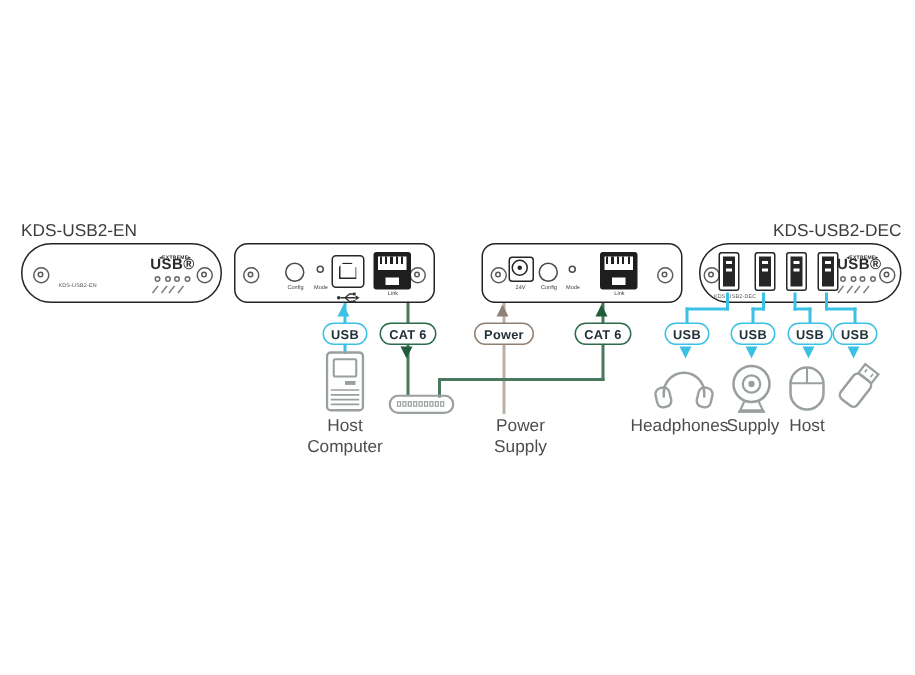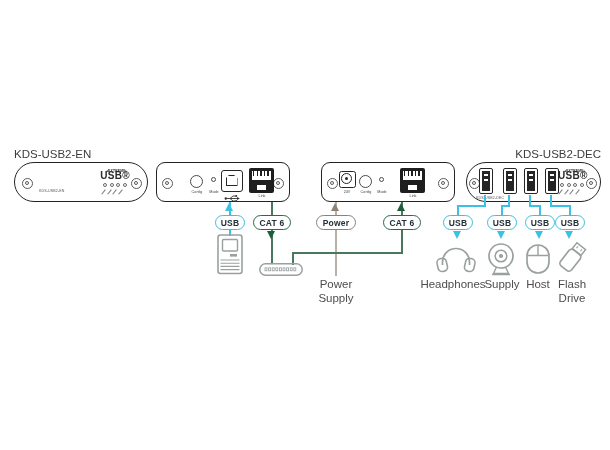--- a/index.html
+++ b/index.html
@@ -244,19 +244,19 @@
   </svg>
 
   <svg class="icon" style="left:556px;top:241px" width="32" height="34" viewBox="0 0 32 34">
     <g transform="rotate(38 16 17)" fill="none" stroke="#9AA0A0">
       <rect x="10.5" y="2" width="11" height="7.5" stroke-width="1.5"></rect>
       <path d="M13.5 4 v2.5 M18.5 4 v2.5" stroke-width="1.1"></path>
       <rect x="9" y="9.5" width="14" height="20.5" rx="3.5" stroke-width="1.7"></rect>
     </g>
   </svg>
 
-  <div class="periph-label" style="left:313px;top:277px;width:46px">Power Supply</div>
+  <div class="periph-label" style="left:200px;top:277px;width:60px">Host Computer</div>
+  <div class="periph-label" style="left:324px;top:277px;width:46px">Power Supply</div>
   <div class="periph-label" style="left:417px;top:277px;width:72px">Headphones</div>
   <div class="periph-label" style="left:479px;top:277px;width:46px">Supply</div>
   <div class="periph-label" style="left:516px;top:277px;width:44px">Host</div>
-  <div class="periph-label" style="left:552px;top:277px;width:40px">Flash Drive</div>
 
 </div>
 
 </body></html>

